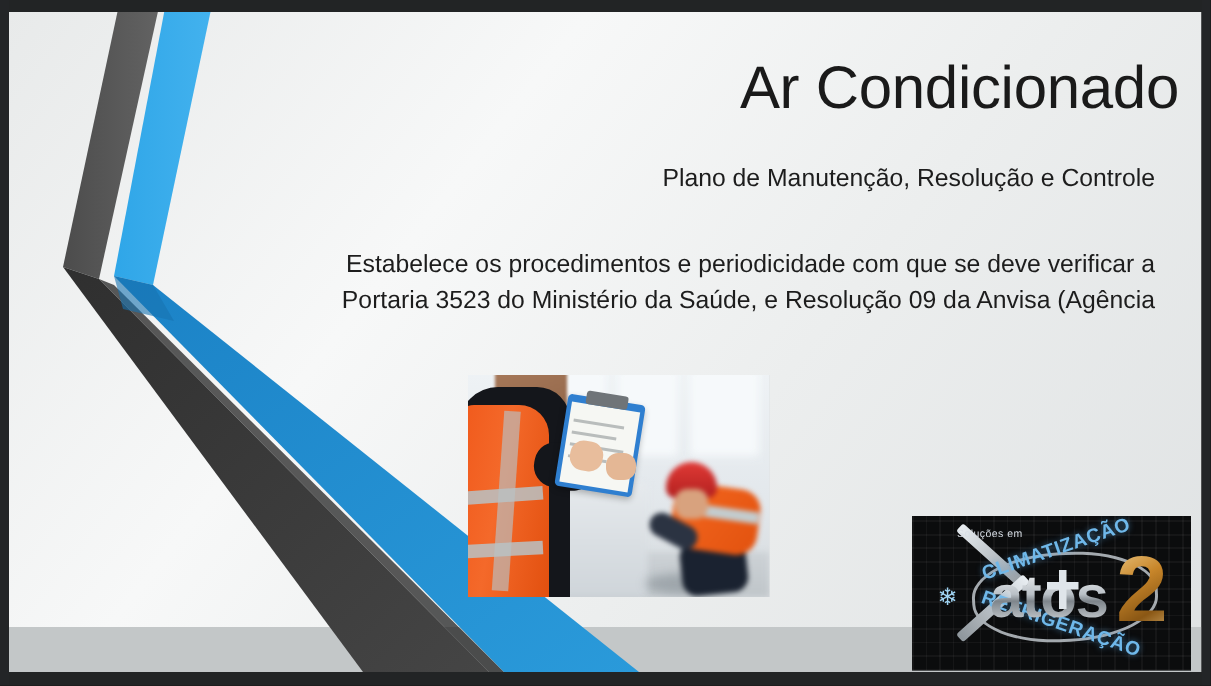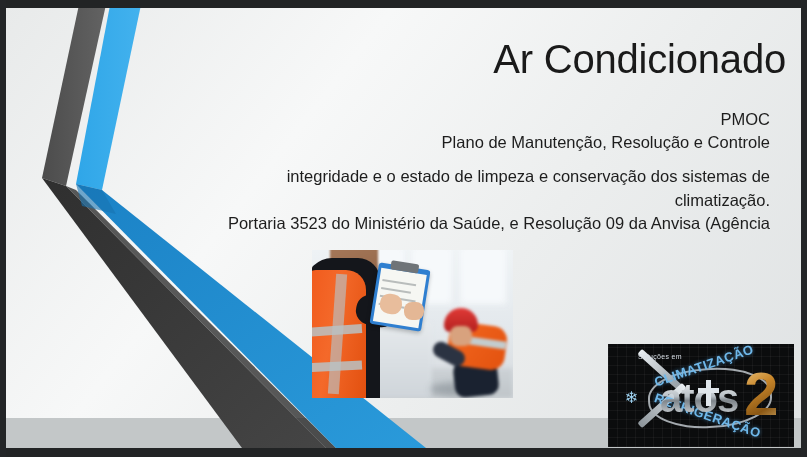--- a/index.html
+++ b/index.html
@@ -194,26 +194,25 @@
       <polygon points="105,-8 136,-8 96,182 70,176" fill="url(#gBlueUp)"></polygon>
 
       <polygon points="70,176 96,182 420,440 330,440" fill="url(#gBlueDn)"></polygon>
 
       <polygon points="70,176 96,182 110,206 76,198" fill="#1773b0" opacity="0.6"></polygon>
     </svg>
 
     <h1 class="title">Ar Condicionado</h1>
 
     <div class="subtitle-block">
-      <div>PMOC</div>
       <div>Plano de Manutenção, Resolução e Controle</div>
     </div>
 
     <div class="body-block">
-      <span class="ln">integridade e o estado de limpeza e conservação dos sistemas de climatização.</span>
+      <span class="ln">Estabelece os procedimentos e periodicidade com que se deve verificar a</span>
       <span class="ln">Portaria 3523 do Ministério da Saúde, e Resolução 09 da Anvisa (Agência</span>
     </div>
 
     <div class="photo">
       <div class="ph-wallL"></div>
       <div class="ph-win a"></div>
       <div class="ph-win b"></div>
       <div class="ph-win c"></div>
       <div class="ph-floor"></div>
       <div class="ph-cab"></div>

